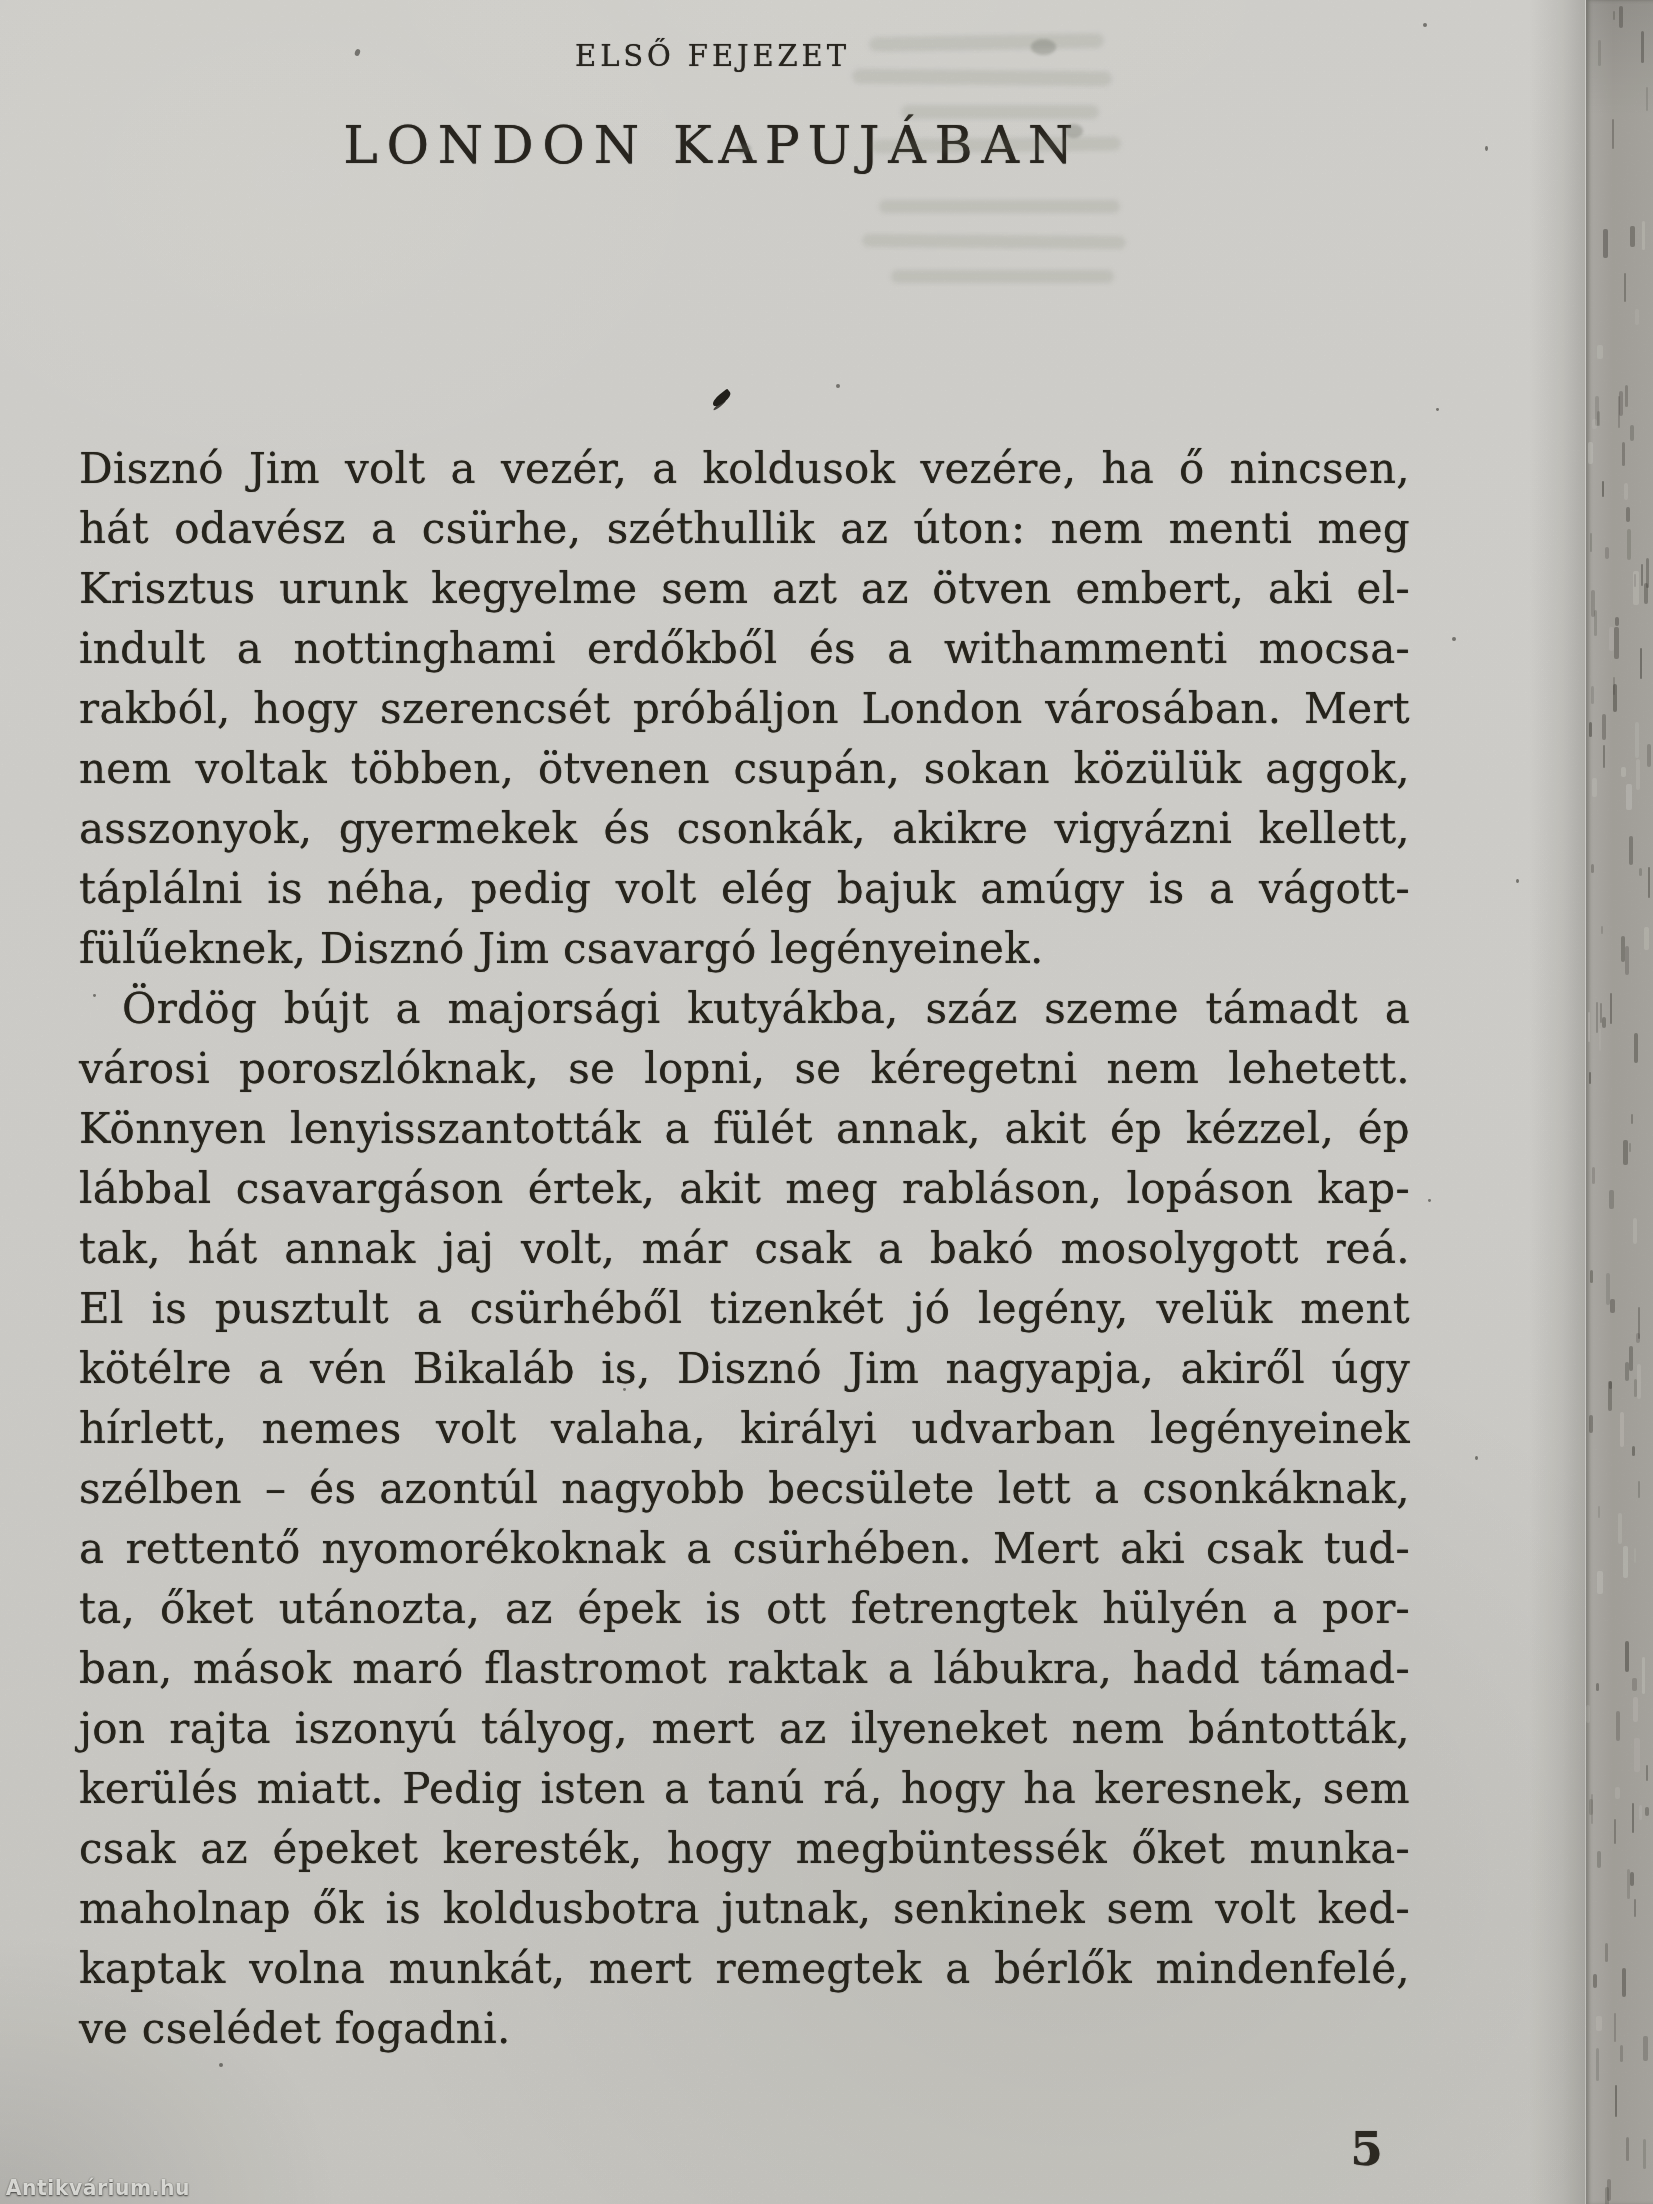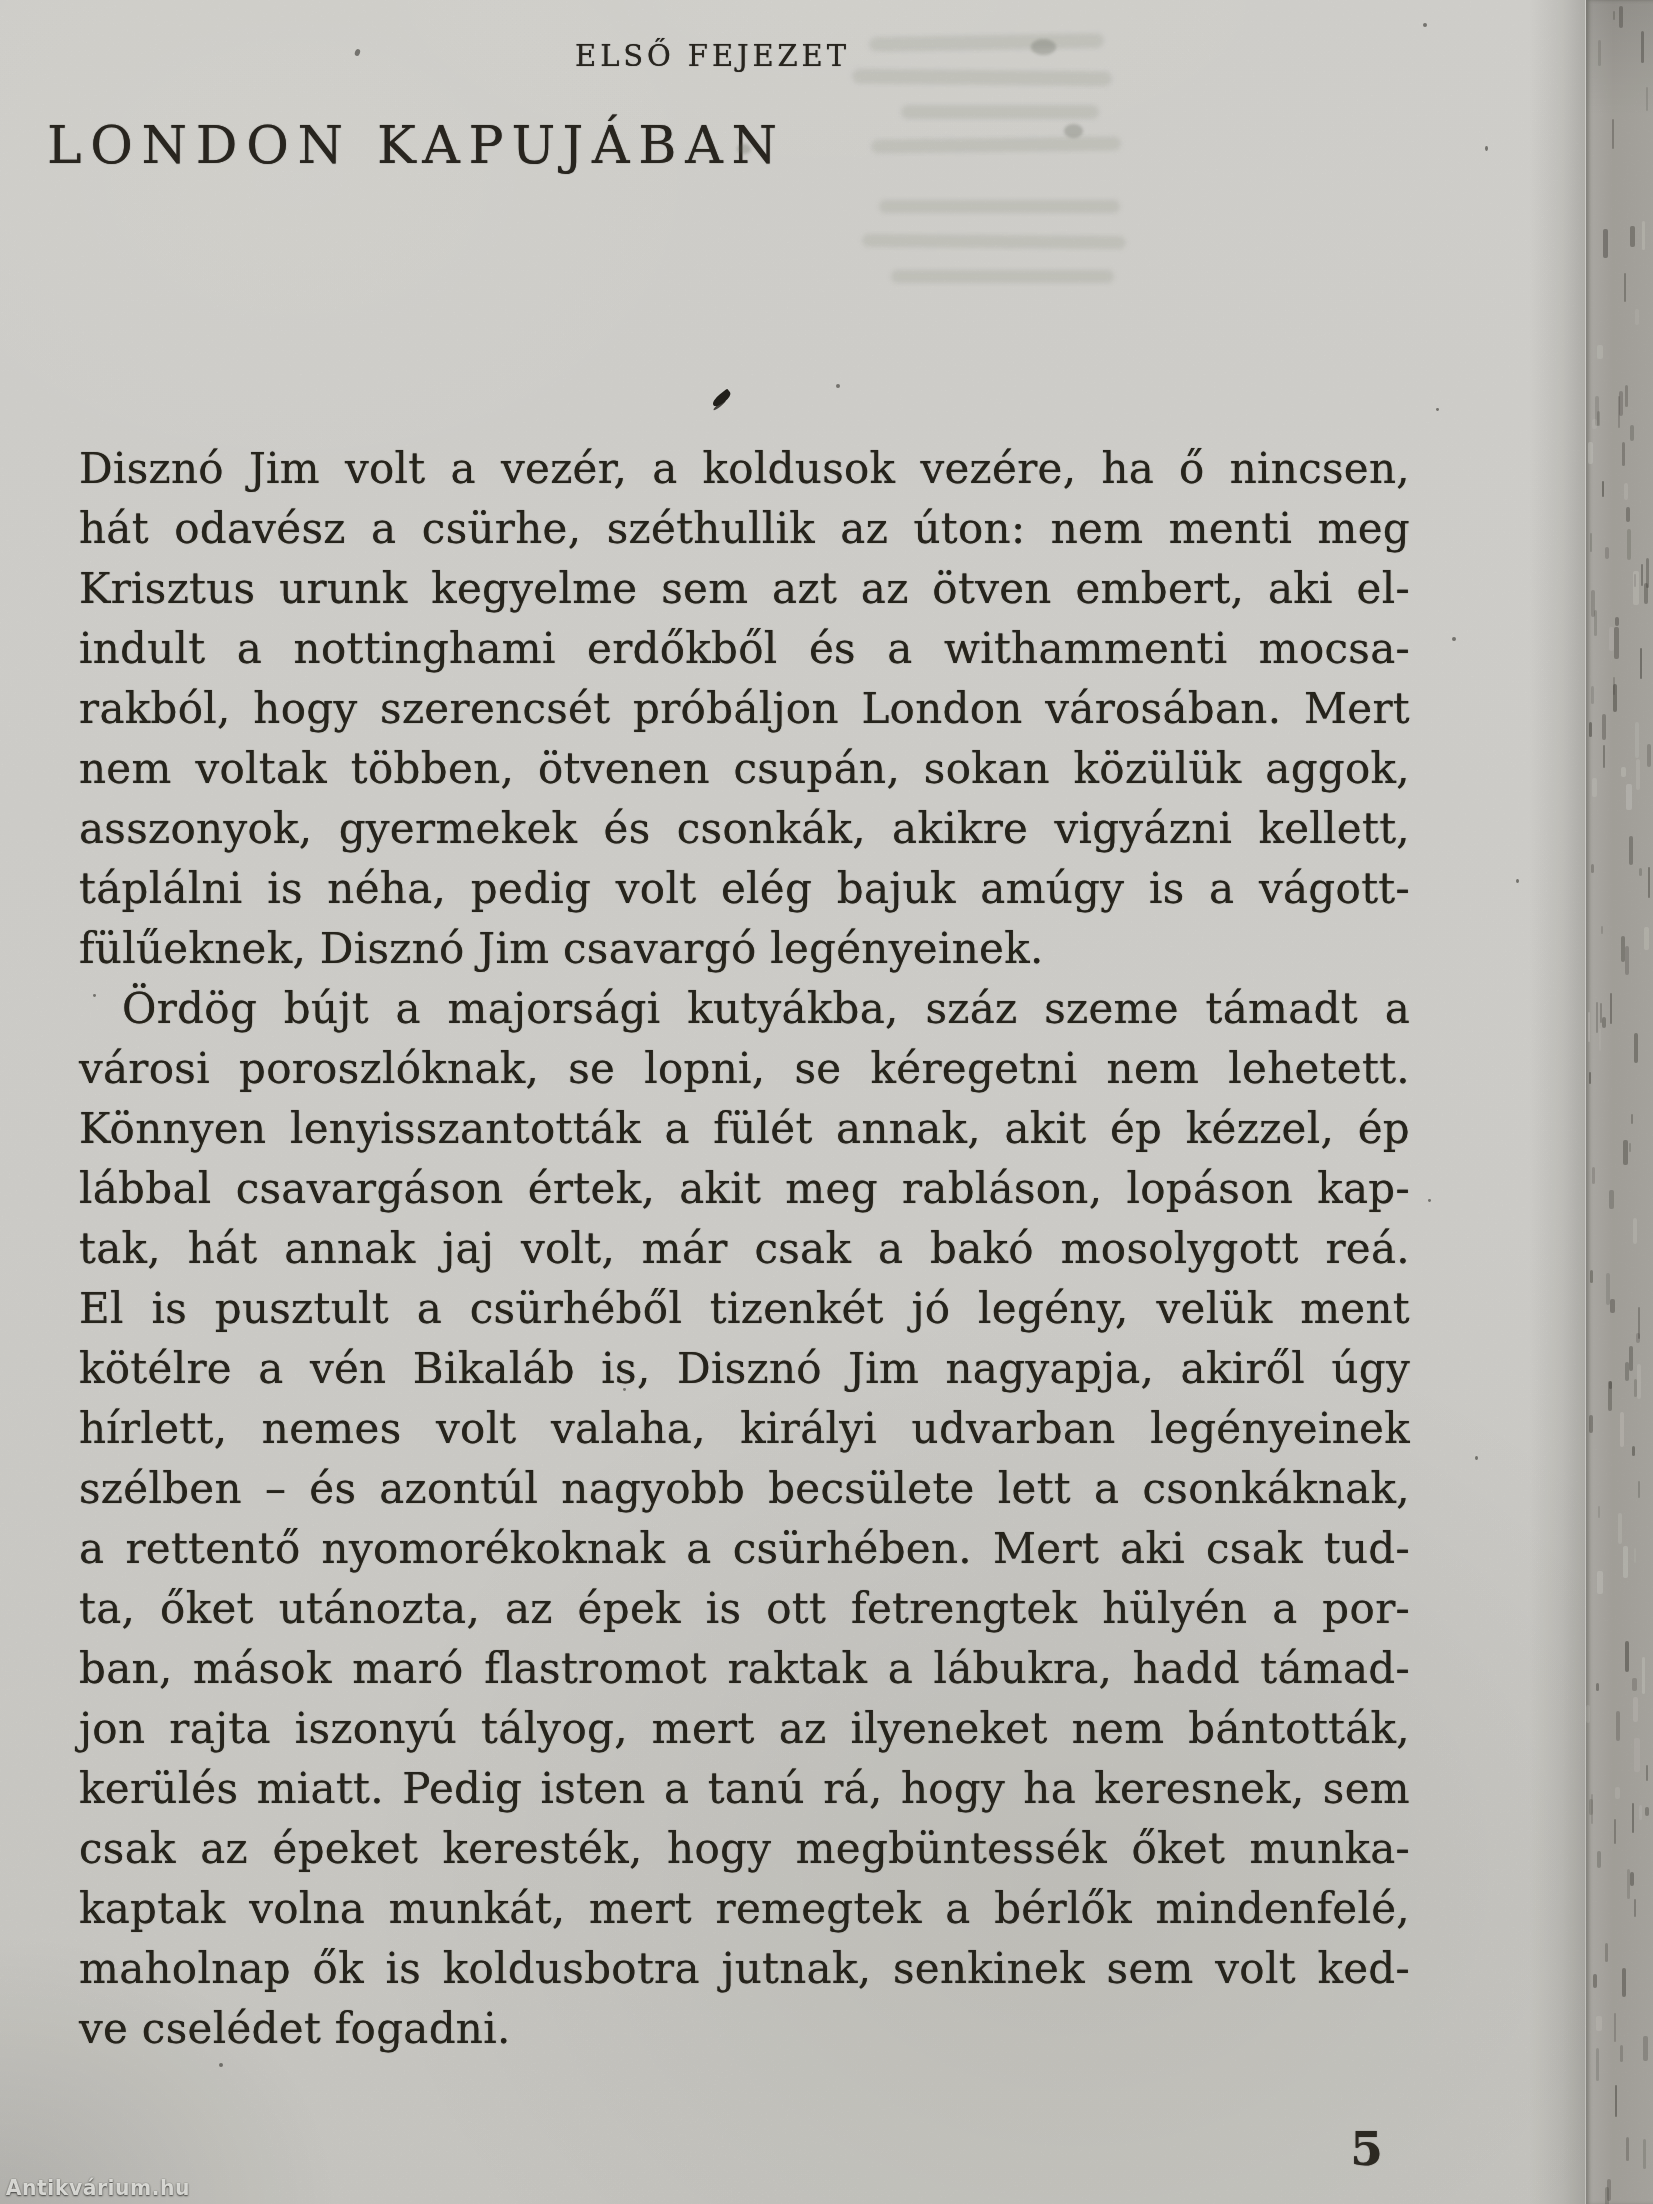--- a/index.html
+++ b/index.html
@@ -17,21 +17,21 @@
   }
   
   .kicker{
     position:absolute; left:47px; top:39px; width:1331px;
     text-align:center; font-size:29px; letter-spacing:3.9px;
     color:#26231d; text-shadow:0 0 0.8px rgba(30,28,22,0.85);
     white-space:nowrap;
   }
   .title{
     position:absolute; left:47px; top:115px; width:1331px;
-    text-align:left; font-size:52px; letter-spacing:8.7px;
+    text-align:center; font-size:52px; letter-spacing:8.7px;
     color:#26231d; text-shadow:0 0 1px rgba(30,28,22,0.8);
     white-space:nowrap;
   }
   .bodytext{
     position:absolute; left:47px; top:439px; width:1331px;
     font-size:42px; line-height:60px; letter-spacing:0.3px;
     color:#242119; text-shadow:0 0 0.9px rgba(30,27,20,0.8);margin-left:32px;
   }
   .line{
     text-align:justify;
@@ -115,22 +115,22 @@
     <div class="line">El is pusztult a csürhéből tizenkét jó legény, velük ment</div>
     <div class="line">kötélre a vén Bikaláb is, Disznó Jim nagyapja, akiről úgy</div>
     <div class="line">hírlett, nemes volt valaha, királyi udvarban legényeinek</div>
     <div class="line">szélben – és azontúl nagyobb becsülete lett a csonkáknak,</div>
     <div class="line">a rettentő nyomorékoknak a csürhében. Mert aki csak tud-</div>
     <div class="line">ta, őket utánozta, az épek is ott fetrengtek hülyén a por-</div>
     <div class="line">ban, mások maró flastromot raktak a lábukra, hadd támad-</div>
     <div class="line">jon rajta iszonyú tályog, mert az ilyeneket nem bántották,</div>
     <div class="line">kerülés miatt. Pedig isten a tanú rá, hogy ha keresnek, sem</div>
     <div class="line">csak az épeket keresték, hogy megbüntessék őket munka-</div>
+    <div class="line">maholnap ők is koldusbotra jutnak, senkinek sem volt ked-</div>
     <div class="line">kaptak volna munkát, mert remegtek a bérlők mindenfelé,</div>
-    <div class="line">maholnap ők is koldusbotra jutnak, senkinek sem volt ked-</div>
     <div class="line parlast">ve cselédet fogadni.</div>
   </div>
 
   <div class="pagenum">5</div>
 
   <div class="watermark">Antikvárium.hu</div>
 
   <div>
     <div class="smudge" style="left:869px; top:35px;  width:235px; height:14.6px; transform:rotate(-1deg);"></div>
     <div class="smudge" style="left:852px; top:70px;  width:260px; height:14.6px; transform:rotate(0.6deg);"></div>

